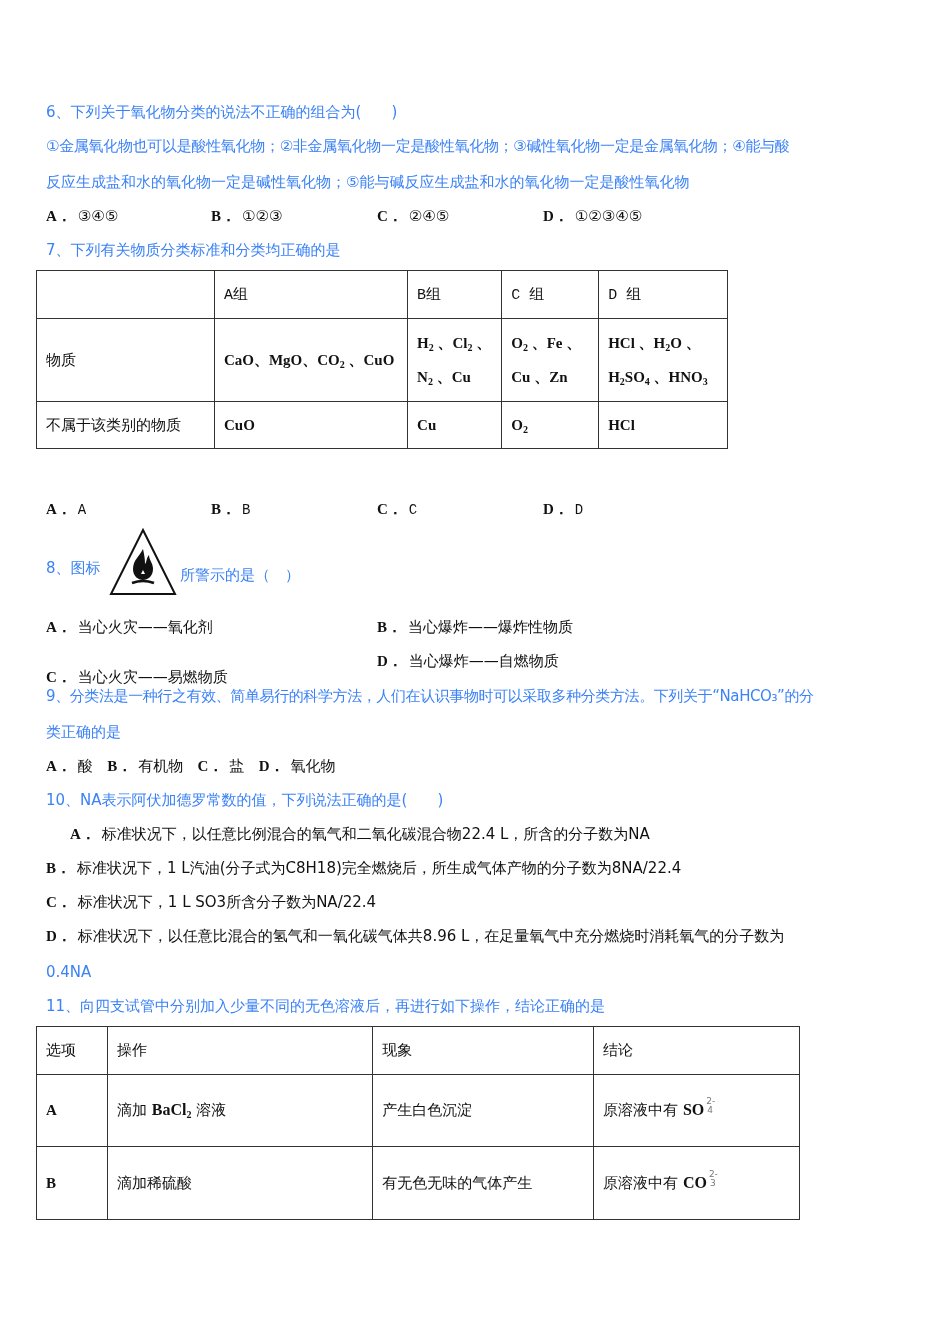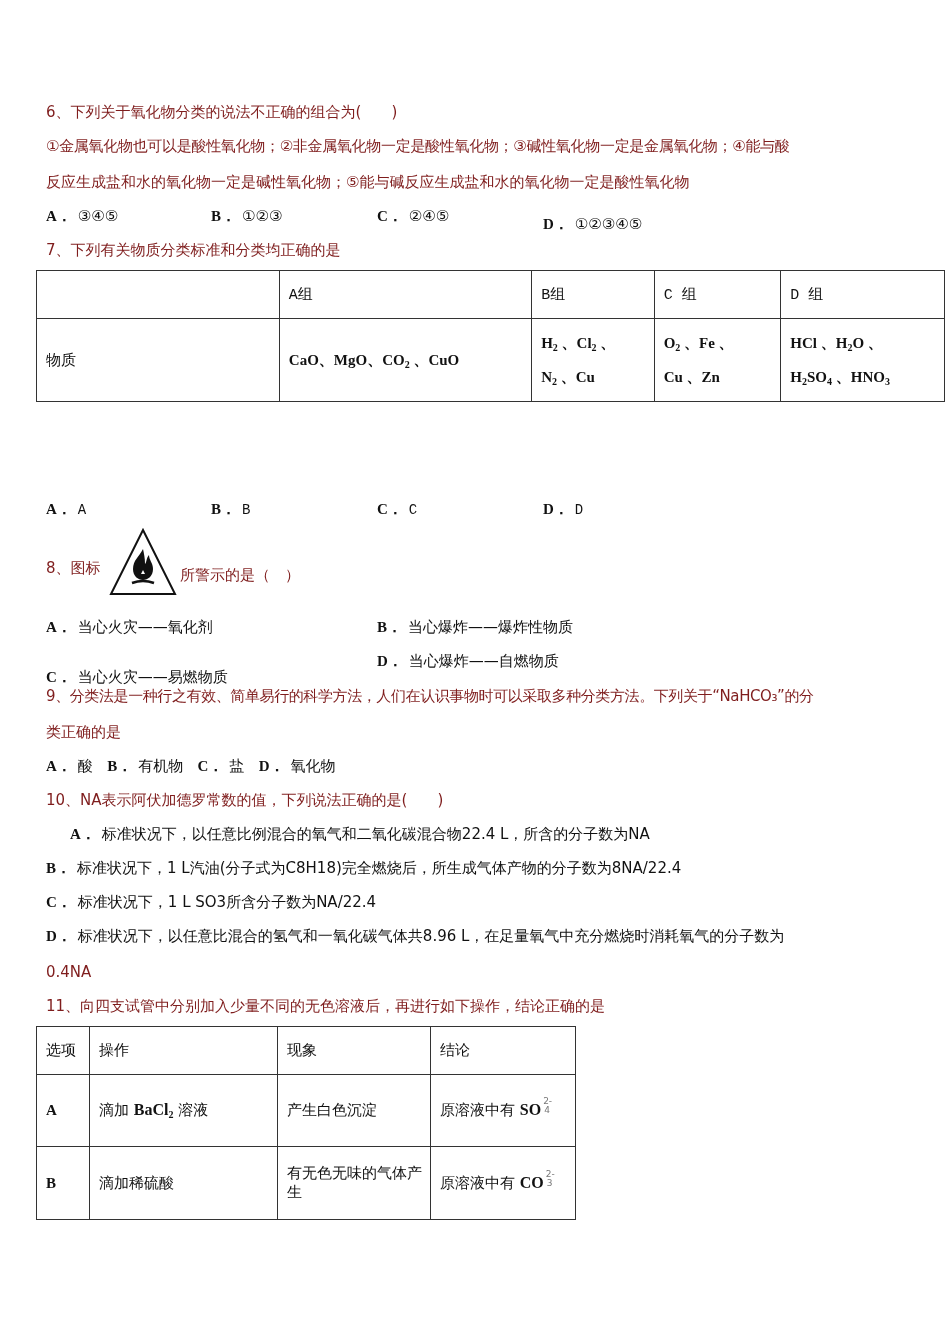--- a/index.html
+++ b/index.html
@@ -2,21 +2,21 @@
 <html><head>
 <meta charset="utf-8">
 <style>
   html, body { margin: 0; padding: 0; background: #ffffff; }
   body {
     width: 950px; height: 1344px; position: relative; overflow: hidden;
     font-family: "DejaVu Sans", sans-serif; color: #111;
   }
   .line {
     position: absolute; left: 46px; font-size: 15px; line-height: 20px;
-    white-space: nowrap; color: #7f1d1d;
+    white-space: nowrap; color: #3b82f6;
   }
   .mono { font-family: "Liberation Mono", monospace; font-size: 14px; }
   .opt { position: absolute; font-size: 15px; line-height: 20px; white-space: nowrap; }
   .opt .key { font-family: "Liberation Serif", serif; font-weight: bold; margin-right: 6px; }
   sub { font-size: 10px; vertical-align: -3px; line-height: 0; }
   sup { font-size: 9px; line-height: 0; color: #777; }
 
   table.grid { position: absolute; border-collapse: collapse; }
   table.grid td {
     border: 1.5px solid #333; font-size: 15px; vertical-align: middle;
@@ -36,27 +36,27 @@
 
 <div class="opt" style="left:46px; top:206px;">
   <span class="key">A．</span><span>③④⑤</span>
 </div>
 <div class="opt" style="left:211px; top:206px;">
   <span class="key">B．</span><span>①②③</span>
 </div>
 <div class="opt" style="left:377px; top:206px;">
   <span class="key">C．</span><span>②④⑤</span>
 </div>
-<div class="opt" style="left:543px; top:206px;margin-top:8px;">
+<div class="opt" style="left:543px; top:206px;">
   <span class="key">D．</span><span>①②③④⑤</span>
 </div>
 
 <div class="line" style="top:240px;">7、下列有关物质分类标准和分类均正确的是</div>
 
-<table class="grid" style="left:36px; top:270px; width:909px;">
+<table class="grid" style="left:36px; top:270px; width:692px;">
   <colgroup>
     <col style="width:230px">
       <col style="width:239px">
       <col style="width:116px">
       <col style="width:120px">
       <col style="width:155px">
   </colgroup>
   <tbody>
       <tr style="height:48px;">
     <td></td>
@@ -73,20 +73,27 @@
           <div>N<sub>2</sub> 、Cu</div>
         </td>
     <td class="chem chem-cell">
           <div>O<sub>2</sub> 、Fe 、</div>
           <div>Cu 、Zn</div>
         </td>
     <td class="chem chem-cell">
           <div>HCl 、H<sub>2</sub>O 、</div>
           <div>H<sub>2</sub>SO<sub>4</sub> 、HNO<sub>3</sub></div>
         </td>
+  </tr>
+  <tr style="height:47px;">
+    <td>不属于该类别的物质</td>
+    <td class="chem">CuO</td>
+    <td class="chem">Cu</td>
+    <td class="chem">O<sub>2</sub></td>
+    <td class="chem">HCl</td>
   </tr>
 </tbody>
   </table>
 
 <div class="opt" style="left:46px; top:499px;">
   <span class="key">A．</span><span class="mono">A</span>
 </div>
 <div class="opt" style="left:211px; top:499px;">
   <span class="key">B．</span><span class="mono">B</span>
 </div>
@@ -139,21 +146,21 @@
 <div class="opt" style="left:46px; top:892px;">
   <span class="key">C．</span><span>标准状况下，1 L SO3所含分子数为NA/22.4</span>
 </div>
 <div class="opt" style="left:46px; top:926px;">
   <span class="key">D．</span><span>标准状况下，以任意比混合的氢气和一氧化碳气体共8.96 L，在足量氧气中充分燃烧时消耗氧气的分子数为</span>
 </div>
 <div class="line" style="top:962px;">0.4NA</div>
 
 <div class="line" style="top:996px;">11、向四支试管中分别加入少量不同的无色溶液后，再进行如下操作，结论正确的是</div>
 
-<table class="grid" style="left:36px; top:1026px; width:540px;">
+<table class="grid" style="left:36px; top:1026px; width:764px;">
   <colgroup>
     <col style="width:61px">
       <col style="width:228px">
       <col style="width:190px">
       <col style="width:177px">
   </colgroup>
   <tbody>
       <tr style="height:48px;">
     <td>选项</td>
     <td>操作</td>

